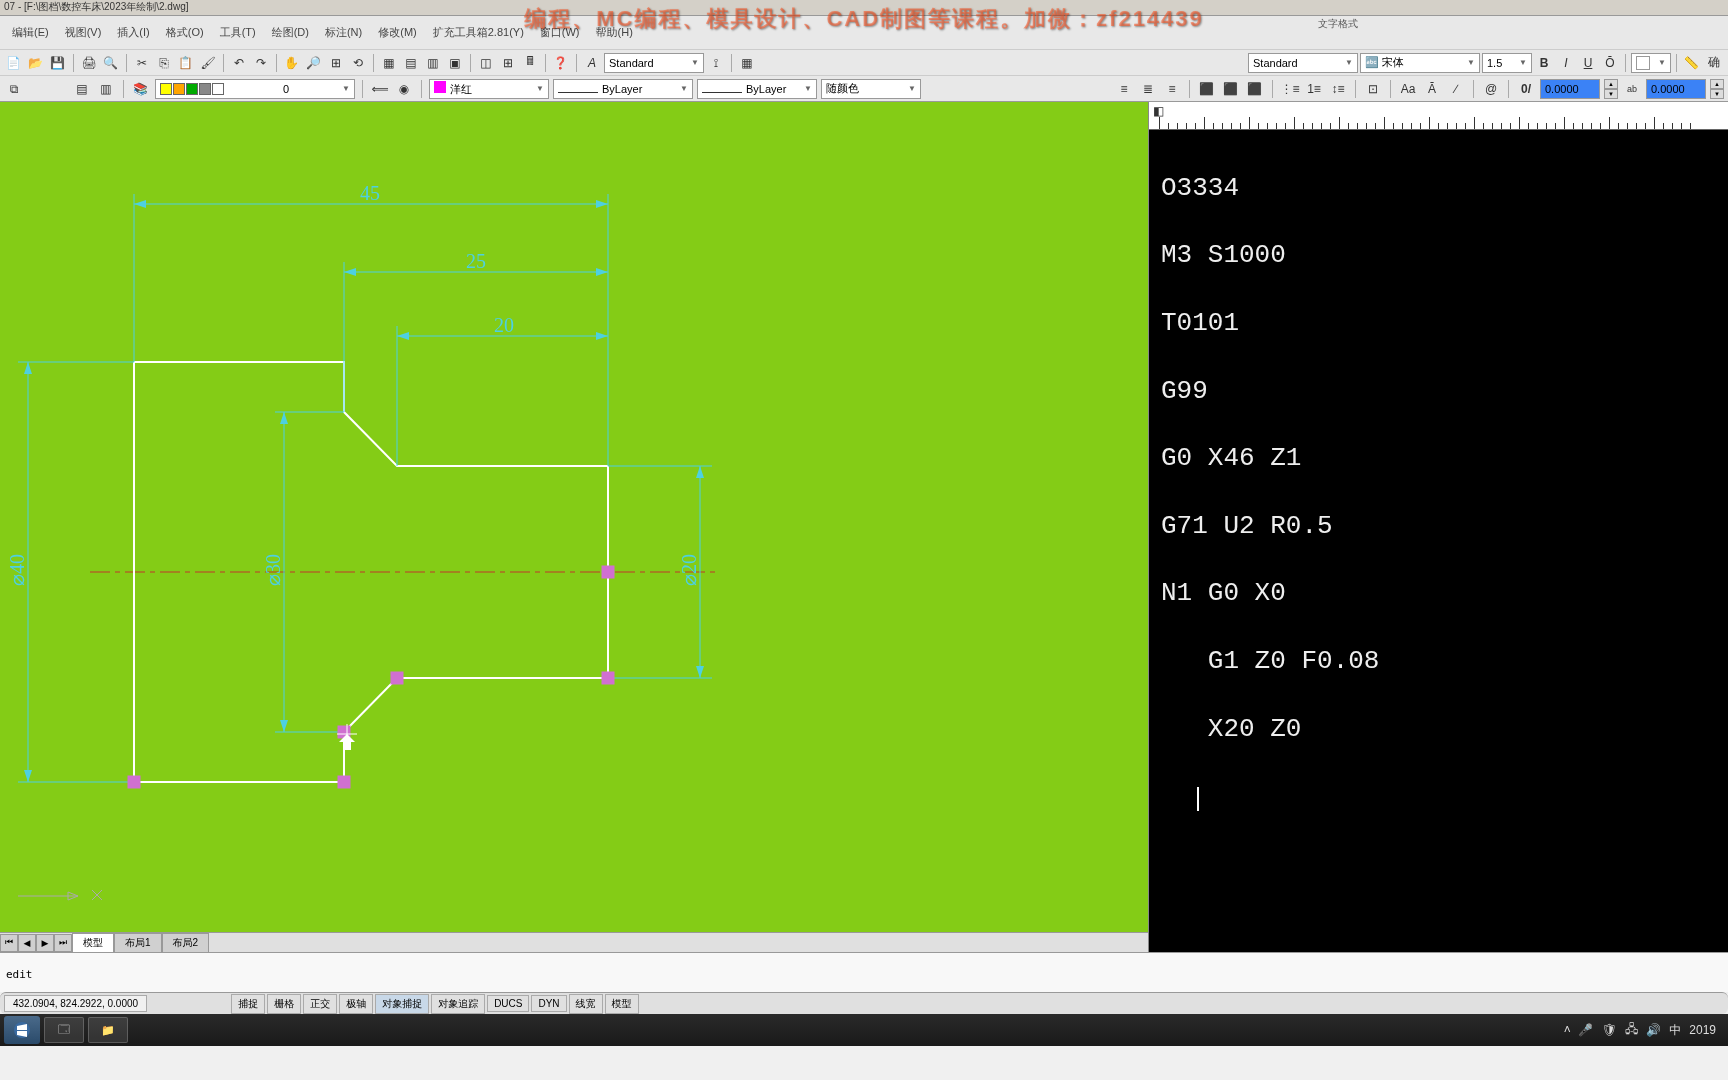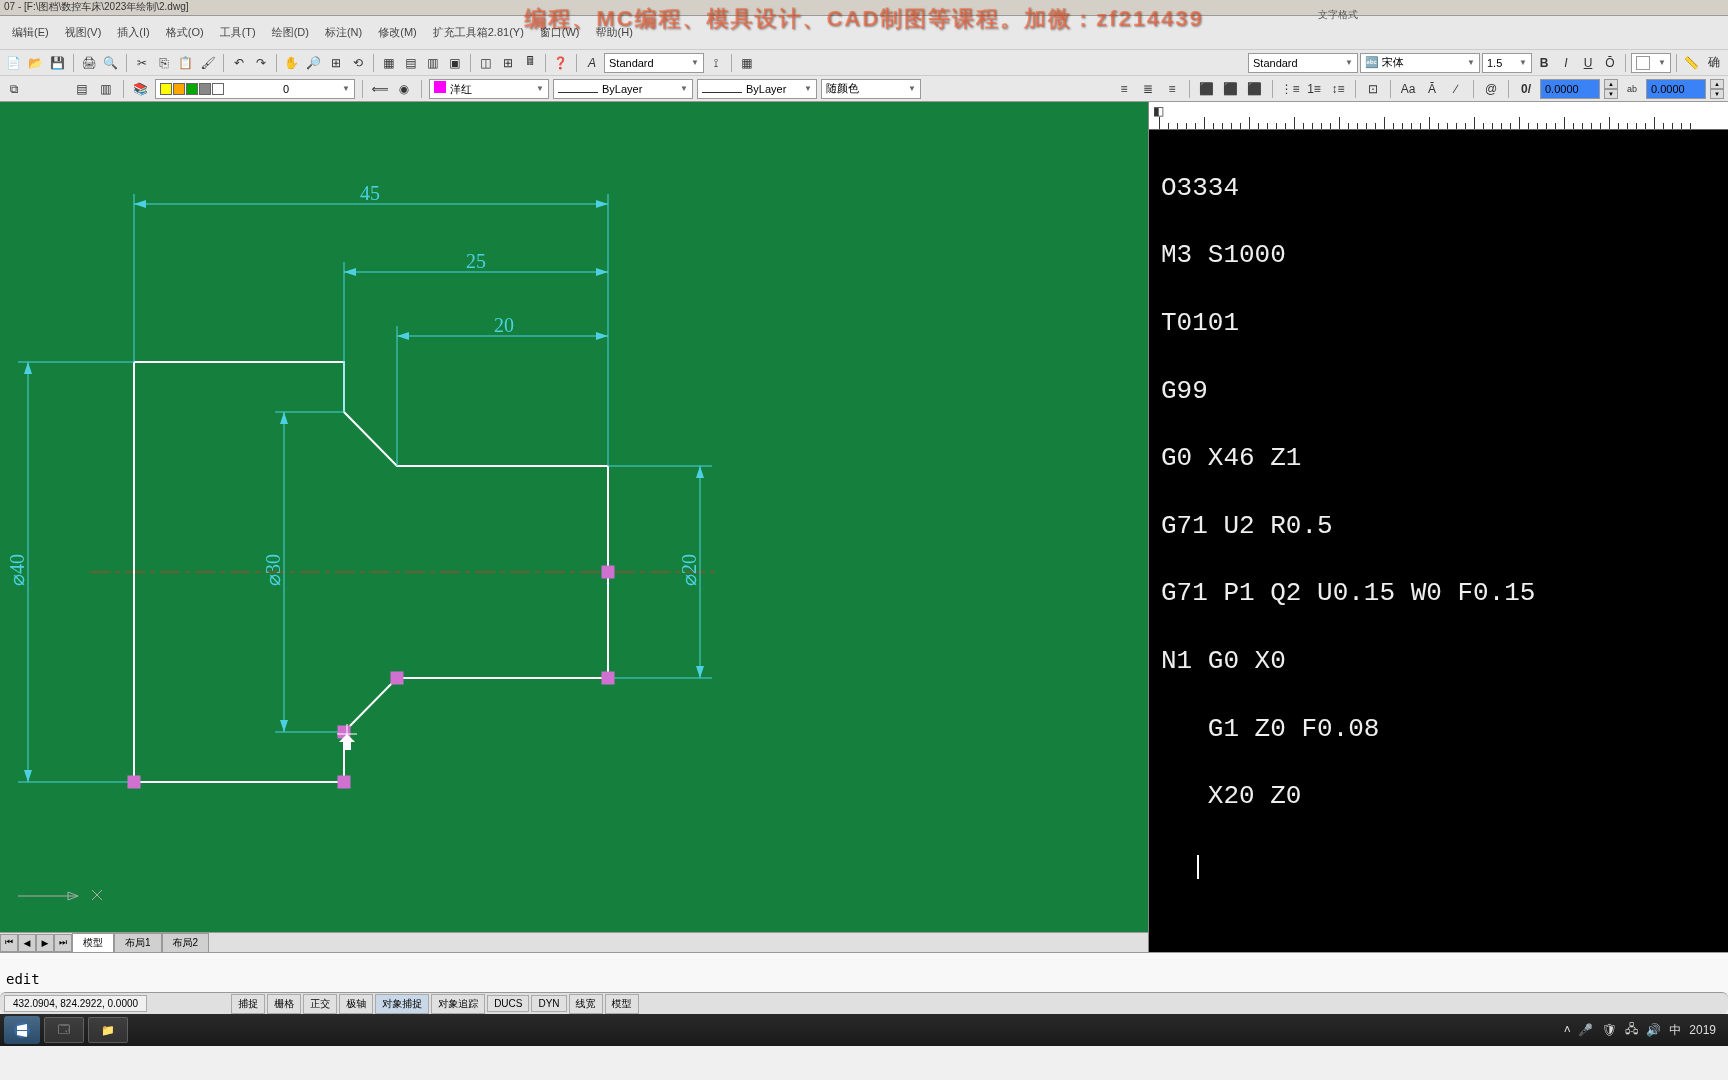--- a/index.html
+++ b/index.html
@@ -2,50 +2,50 @@
 <html><head>
 <meta charset="utf-8">
 <style>
 * { margin:0; padding:0; box-sizing:border-box; }
 body { font-family:"Microsoft YaHei",Arial,sans-serif; font-size:11px; background:#f0f0f0; overflow:hidden; width:1728px; height:1080px; position:relative; }
 .titlebar { height:16px; background:#d4d0c8; display:flex; align-items:flex-start; padding:0 4px; font-size:10px; border-bottom:1px solid #999; }
 .titlebar-path { color:#333; }
 .watermark { position:absolute; top:4px; left:0; right:0; text-align:center; font-size:22px; font-weight:bold; color:rgba(255,80,30,0.55); pointer-events:none; z-index:200; letter-spacing:2px; text-shadow:1px 1px 2px rgba(0,0,0,0.4); }
 .menubar { height:34px; background:#e8e8e8; display:flex; align-items:center; padding:0 4px; font-size:11px; border-bottom:1px solid #ccc; }
 .menu-item { padding:0 8px; cursor:pointer; color:#444; }
-.text-format-title { position:absolute; right:370px; top:8px; font-size:10px; color:#555; }
+.text-format-title { position:absolute; right:370px; top:17px; font-size:10px; color:#555; }
 .toolbar-row { height:26px; background:#e8e8e8; display:flex; align-items:center; padding:2px 4px; border-bottom:1px solid #ccc; gap:2px; }
 .tbtn { width:20px; height:20px; background:#e8e8e8; border:1px solid transparent; display:flex; align-items:center; justify-content:center; cursor:pointer; font-size:12px; color:#333; }
 .tsep { width:1px; height:18px; background:#aaa; margin:0 3px; }
 .tdropdown { height:20px; background:#fff; border:1px solid #999; padding:0 4px; display:flex; align-items:center; font-size:11px; min-width:80px; justify-content:space-between; cursor:pointer; }
 .tdropdown .arrow { font-size:8px; color:#666; }
 .tinput { height:20px; background:#3b82f6; border:1px solid #999; padding:0 4px; font-size:11px; width:60px; }
 .layer-colors { display:flex; gap:1px; }
 .layer-color { width:12px; height:12px; border:1px solid #666; cursor:pointer; }
 .toolbar2 { height:26px; background:#e8e8e8; display:flex; align-items:center; padding:2px 4px; border-bottom:1px solid #999; gap:4px; }
 .color-sample { width:12px; height:12px; display:inline-block; margin-right:4px; }
 .byLayer-line { display:inline-block; width:40px; height:1px; background:#333; margin-right:4px; }
 .main-area { position:relative; height:850px; background:#000; display:flex; }
-.drawing-area { flex:1; position:relative; background:#15803d; }
+.drawing-area { flex:1; position:relative; background:#84cc16; }
 .text-editor { width:580px; background:#000; border-left:1px solid #888; position:relative; }
 .ruler { height:28px; background:#fff; border-bottom:1px solid #666; position:relative; display:flex; align-items:flex-end; overflow:hidden; }
 .ruler-tick { position:absolute; bottom:0; width:1px; height:6px; background:#333; }
 .ruler-tick.major { height:12px; }
 .ruler-marker { position:absolute; top:2px; left:4px; font-size:12px; color:#333; }
 .gcode-text { padding:8px 12px; color:#eee; font-family:"SimSun","Courier New",monospace; font-size:26px; line-height:1.3; white-space:pre; }
 .gcode-line { display:block; }
 .cursor-blink { display:inline-block; width:2px; height:24px; background:#fff; animation:blink 1s infinite; vertical-align:text-bottom; margin-left:36px; }
 @keyframes blink { 50% { opacity:0; } }
 .svg-drawing { position:absolute; top:0; left:0; width:100%; height:100%; }
 .ucs-icon { position:absolute; bottom:36px; left:8px; }
 .model-tabs { position:absolute; bottom:0; left:0; height:20px; background:#e0e0e0; display:flex; align-items:center; border-top:1px solid #999; width:100%; }
 .tab-nav-btn { width:18px; height:18px; background:#d0d0d0; border:1px solid #999; display:flex; align-items:center; justify-content:center; cursor:pointer; font-size:9px; }
 .model-tab { padding:2px 10px; background:#fff; border:1px solid #999; border-bottom:none; font-size:10px; cursor:pointer; }
 .model-tab.inactive { background:#d0d0d0; }
-.command-area { height:40px; background:#f8f8f8; border-top:1px solid #999; padding:2px 6px; font-size:14px; font-family:monospace; }
+.command-area { height:40px; background:#f8f8f8; border-top:1px solid #999; padding:2px 6px; font-size:11px; font-family:monospace; }
 .status-bar { height:22px; background:#e0e0e0; border-top:1px solid #999; display:flex; align-items:center; padding:0 4px; font-size:10px; gap:2px;border-radius:6px; }
 .status-item { padding:2px 6px; background:#e0e0e0; border:1px solid #aaa; cursor:pointer; }
 .status-item.active { background:#c8d8e8; }
 .coords { padding:2px 8px; background:#f0f0f0; border:1px solid #aaa; min-width:140px; }
 .taskbar { height:32px; background:linear-gradient(#2a2a2a,#1a1a1a); display:flex; align-items:center; padding:0 4px; gap:4px; }
 .start-btn { width:36px; height:28px; background:linear-gradient(#4a6a8a,#2a4a6a); border-radius:3px; display:flex; align-items:center; justify-content:center; color:#fff; cursor:pointer; }
 .task-btn { width:40px; height:26px; background:rgba(255,255,255,0.1); border:1px solid rgba(255,255,255,0.2); border-radius:2px; cursor:pointer; display:flex; align-items:center; justify-content:center; color:#ddd; }
 .tray { margin-left:auto; display:flex; align-items:center; gap:8px; color:#ddd; font-size:11px; padding-right:8px; }
 .tray-icon { cursor:pointer; font-size:12px; }
 .dim-text { fill:#4dd0e1; font-family:"SimSun",serif; font-size:20px; }
@@ -372,21 +372,20 @@
         <div class="ruler-tick" style="left: 532px;"></div>
         <div class="ruler-tick" style="left: 541px;"></div>
       </div>
     <div class="gcode-text">
 <span class="gcode-line">O3334</span>
 <span class="gcode-line">M3 S1000</span>
 <span class="gcode-line">T0101</span>
 <span class="gcode-line">G99</span>
 <span class="gcode-line">G0 X46 Z1</span>
 <span class="gcode-line">G71 U2 R0.5</span>
-<span class="gcode-line">G71 P1 Q2 U0.15 W0 F0.15</span>
 <span class="gcode-line">N1 G0 X0</span>
 <span class="gcode-line">   G1 Z0 F0.08</span>
 <span class="gcode-line">   X20 Z0</span>
 <span class="cursor-blink"></span>
     </div>
   </div>
 </div>
 
 <div class="command-area">
   <div>&nbsp;</div>

